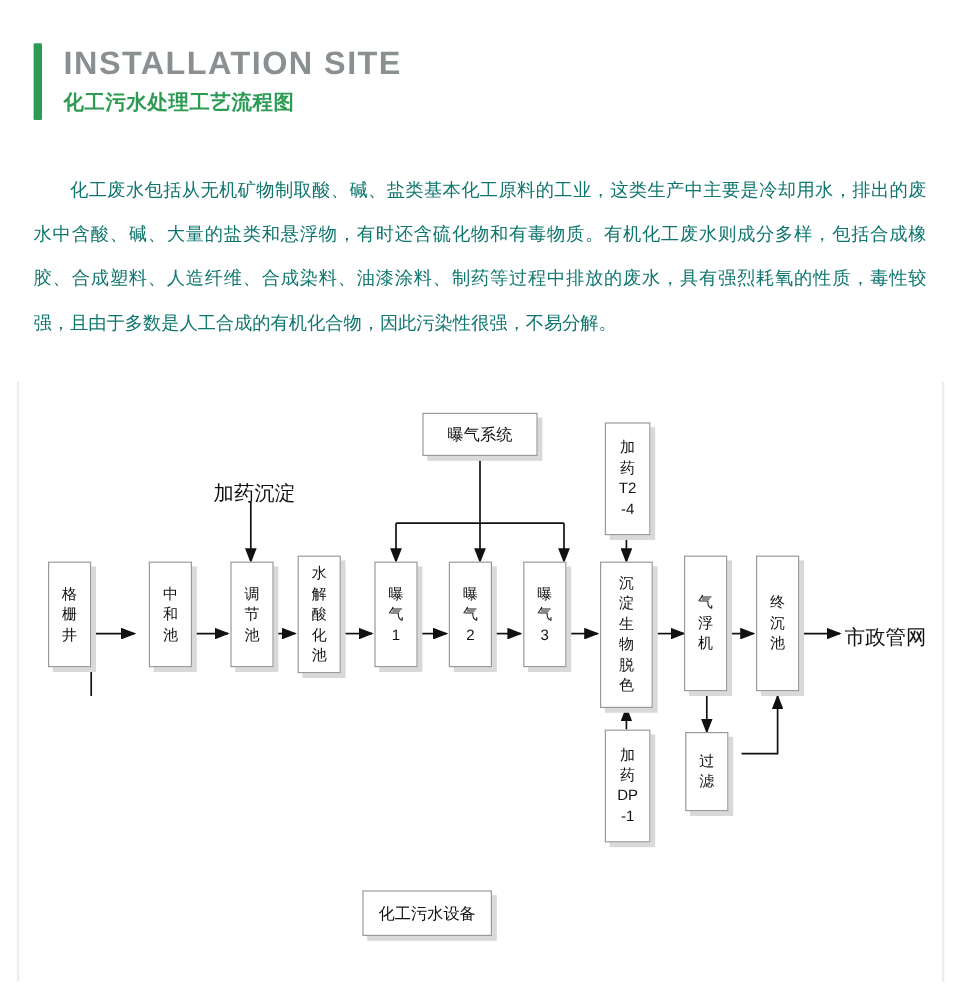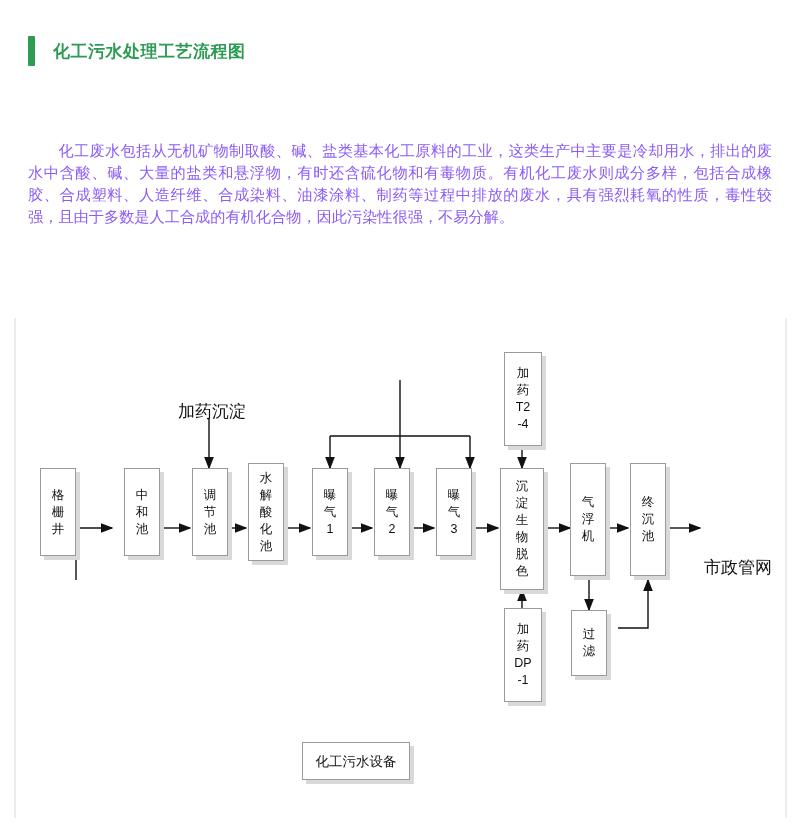--- a/index.html
+++ b/index.html
@@ -25,21 +25,21 @@
     font-size:27px;letter-spacing:1.2px;color:#8a8f92;font-weight:bold;
     line-height:34px;
   }
   .title-cn{
     font-size:17px;color:#2e9b55;font-weight:bold;line-height:28px;
     margin-top:2px;letter-spacing:.5px;
   }
   
   .para{
     position:absolute;left:28px;top:140px;width:744px;
-    font-size:15.2px;line-height:22px;color:#8b5cf6;
+    font-size:15.2px;line-height:37px;color:#0f766e;
     text-align:justify;text-indent:2em;
   }
   
   .diagram{
     position:absolute;left:0;top:318px;width:800px;height:500px;
   }
   .edge-left{
     position:absolute;left:14px;top:0;width:2px;height:500px;background:#ededed;
   }
   .edge-right{
@@ -67,20 +67,21 @@
   }
   
   svg.wires{position:absolute;left:0;top:0;width:800px;height:500px;}
 </style>
 </head>
 <body>
 
 <div class="header">
   <div class="header-bar"></div>
   <div class="header-texts">
+    <div class="title-en">INSTALLATION SITE</div>
     <div class="title-cn">化工污水处理工艺流程图</div>
   </div>
 </div>
 
 <div class="para">化工废水包括从无机矿物制取酸、碱、盐类基本化工原料的工业，这类生产中主要是冷却用水，排出的废水中含酸、碱、大量的盐类和悬浮物，有时还含硫化物和有毒物质。有机化工废水则成分多样，包括合成橡胶、合成塑料、人造纤维、合成染料、油漆涂料、制药等过程中排放的废水，具有强烈耗氧的性质，毒性较强，且由于多数是人工合成的有机化合物，因此污染性很强，不易分解。</div>
 
 <div class="diagram">
 
   <div class="edge-left"></div>
   <div class="edge-right"></div>
@@ -118,20 +119,23 @@
       <path d="M522 290 L522 272" marker-end="url(#ah)"></path>
 
       <path d="M589 258 L589 292" marker-end="url(#ah)"></path>
 
       <path d="M618 310 L648 310 L648 262" marker-end="url(#ah)"></path>
 
       <path d="M76 238 L76 262"></path>
     </g>
   </svg>
 
+  <div class="box" style="left:352px;top:26px;width:96px;height:36px;font-size:13.5px;">
+    <span>曝气系统</span>
+  </div>
 
   <div class="label-plain" style="left:178px;top:82px;">加药沉淀</div>
 
   <div class="box vbox" style="left:504px;top:34px;height:94px;width:38px;">
     <span>加</span>
     <span>药</span>
     <span>T2</span>
     <span>-4</span>
   </div>
 
@@ -205,19 +209,19 @@
     <span>滤</span>
   </div>
 
   <div class="box vbox" style="left:504px;top:290px;height:94px;width:38px;">
     <span>加</span>
     <span>药</span>
     <span>DP</span>
     <span>-1</span>
   </div>
 
-  <div class="label-plain" style="left:704px;top:202px;margin-top:36px;">市政管网</div>
+  <div class="label-plain" style="left:704px;top:202px;">市政管网</div>
 
   <div class="box" style="left:302px;top:424px;width:108px;height:38px;font-size:13.5px;">
     <span>化工污水设备</span>
   </div>
 
 </div>
 
 </body></html>

